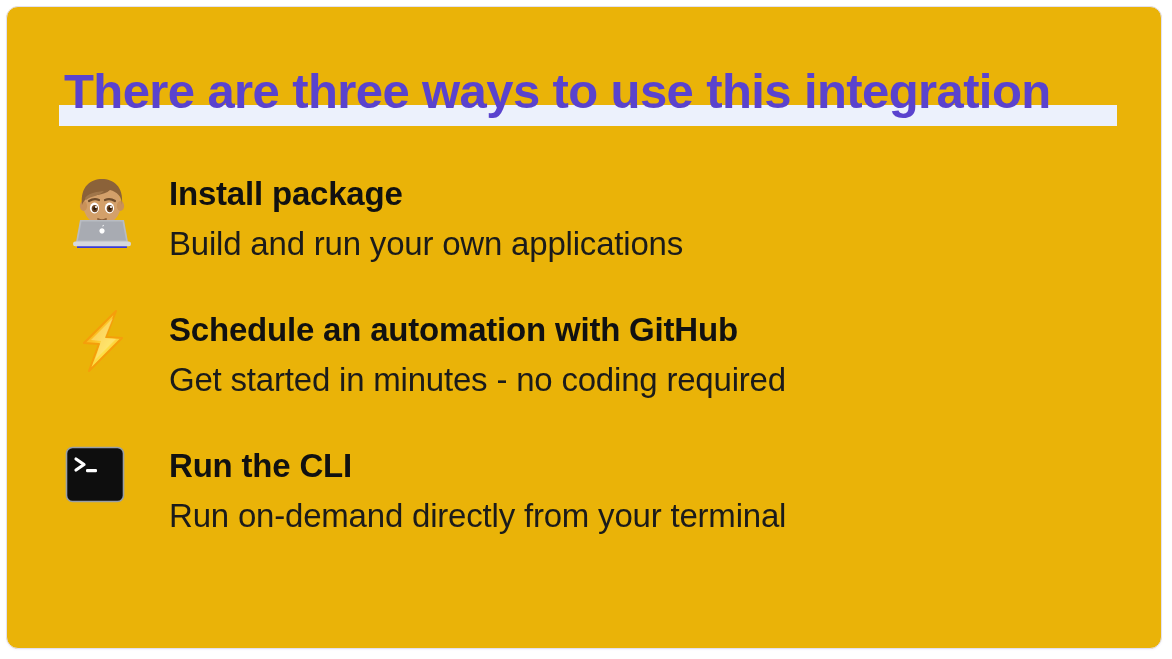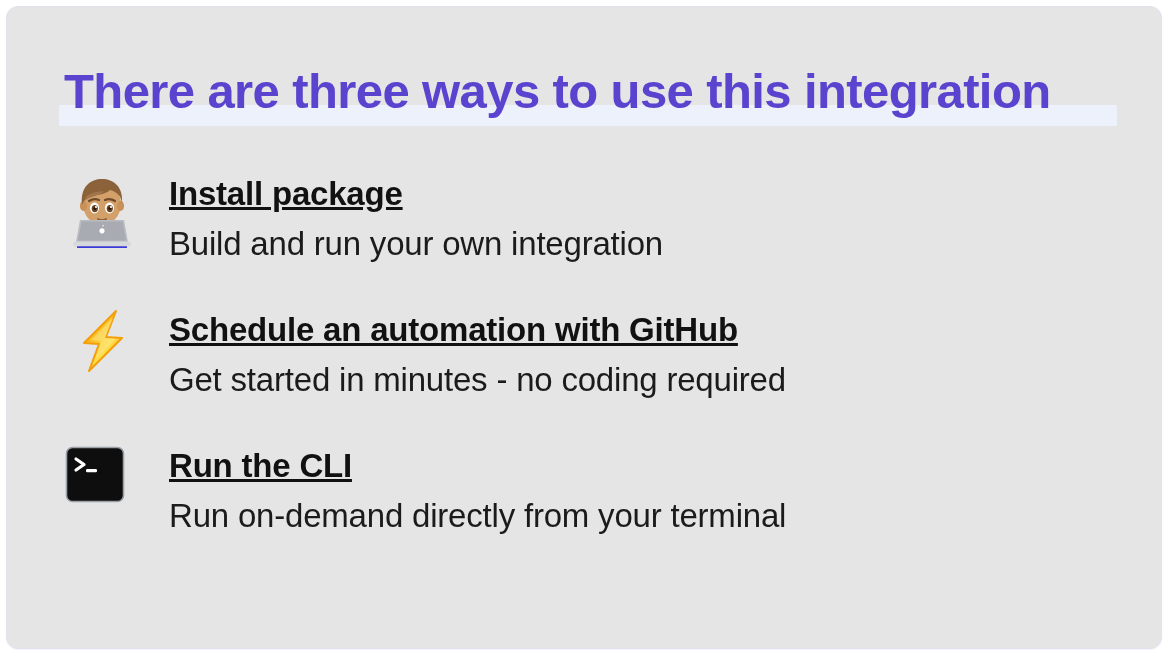--- a/index.html
+++ b/index.html
@@ -14,21 +14,21 @@
     font-family: "Liberation Sans", "DejaVu Sans", sans-serif;
   }
 
   .card {
     position: absolute;
     left: 6px;
     top: 6px;
     width: 1156px;
     height: 643px;
     box-sizing: border-box;
-    background: #e5e5e5;
+    background: #eab308;
     border: 1px solid #e3e1ef;
     border-radius: 12px;
     box-shadow: 0 1px 2px rgba(90, 67, 206, 0.06);
     overflow: hidden;
   }
 
   
   .title-wrap {
     position: absolute;
     left: 52px;
@@ -83,21 +83,20 @@
     flex: 1 1 auto;
     padding-top: 0px;
   }
   .row-title {
     font-size: 33px;
     line-height: 48px;
     font-weight: 700;
     color: #111111;
     letter-spacing: -0.2px;
     white-space: nowrap;
-    text-decoration: underline;
   }
   .row-sub {
     font-size: 33px;
     line-height: 52px;
     font-weight: 400;
     color: #1b1b1b;
     letter-spacing: -0.2px;
     white-space: nowrap;
   }
 
@@ -152,21 +151,21 @@
           <path d="M16.5 47.6 L57.5 47.6 L61 66.6 L13 66.6 Z" fill="#a8abb2"></path>
 
           <path d="M37 54.2 c-1.4 0 -2.6 1.1 -2.6 2.5 0 1.6 1.2 2.9 2.6 2.9 1.4 0 2.6 -1.3 2.6 -2.9 0 -1.4 -1.2 -2.5 -2.6 -2.5 z" fill="#ffffff"></path>
           <path d="M37.4 52.6 c0.9 -0.2 1.5 -1 1.5 -1.9 -0.9 0.1 -1.7 0.9 -1.5 1.9 z" fill="#ffffff"></path>
 
           <rect x="8" y="67.5" width="58" height="4.8" rx="2.2" fill="#d6d8dc"></rect>
         </svg>
       </div>
       <div class="text-col">
         <div class="row-title">Install package</div>
-        <div class="row-sub">Build and run your own integration</div>
+        <div class="row-sub">Build and run your own applications</div>
       </div>
     </div>
 
     <div class="row">
       <div class="icon-col">
         <svg class="icon-bolt" viewBox="0 0 56 62">
           <defs>
             <linearGradient id="boltGrad" x1="0" y1="0" x2="1" y2="1">
               <stop offset="0%" stop-color="#f59e0b"></stop>
               <stop offset="35%" stop-color="#fbbf24"></stop>

